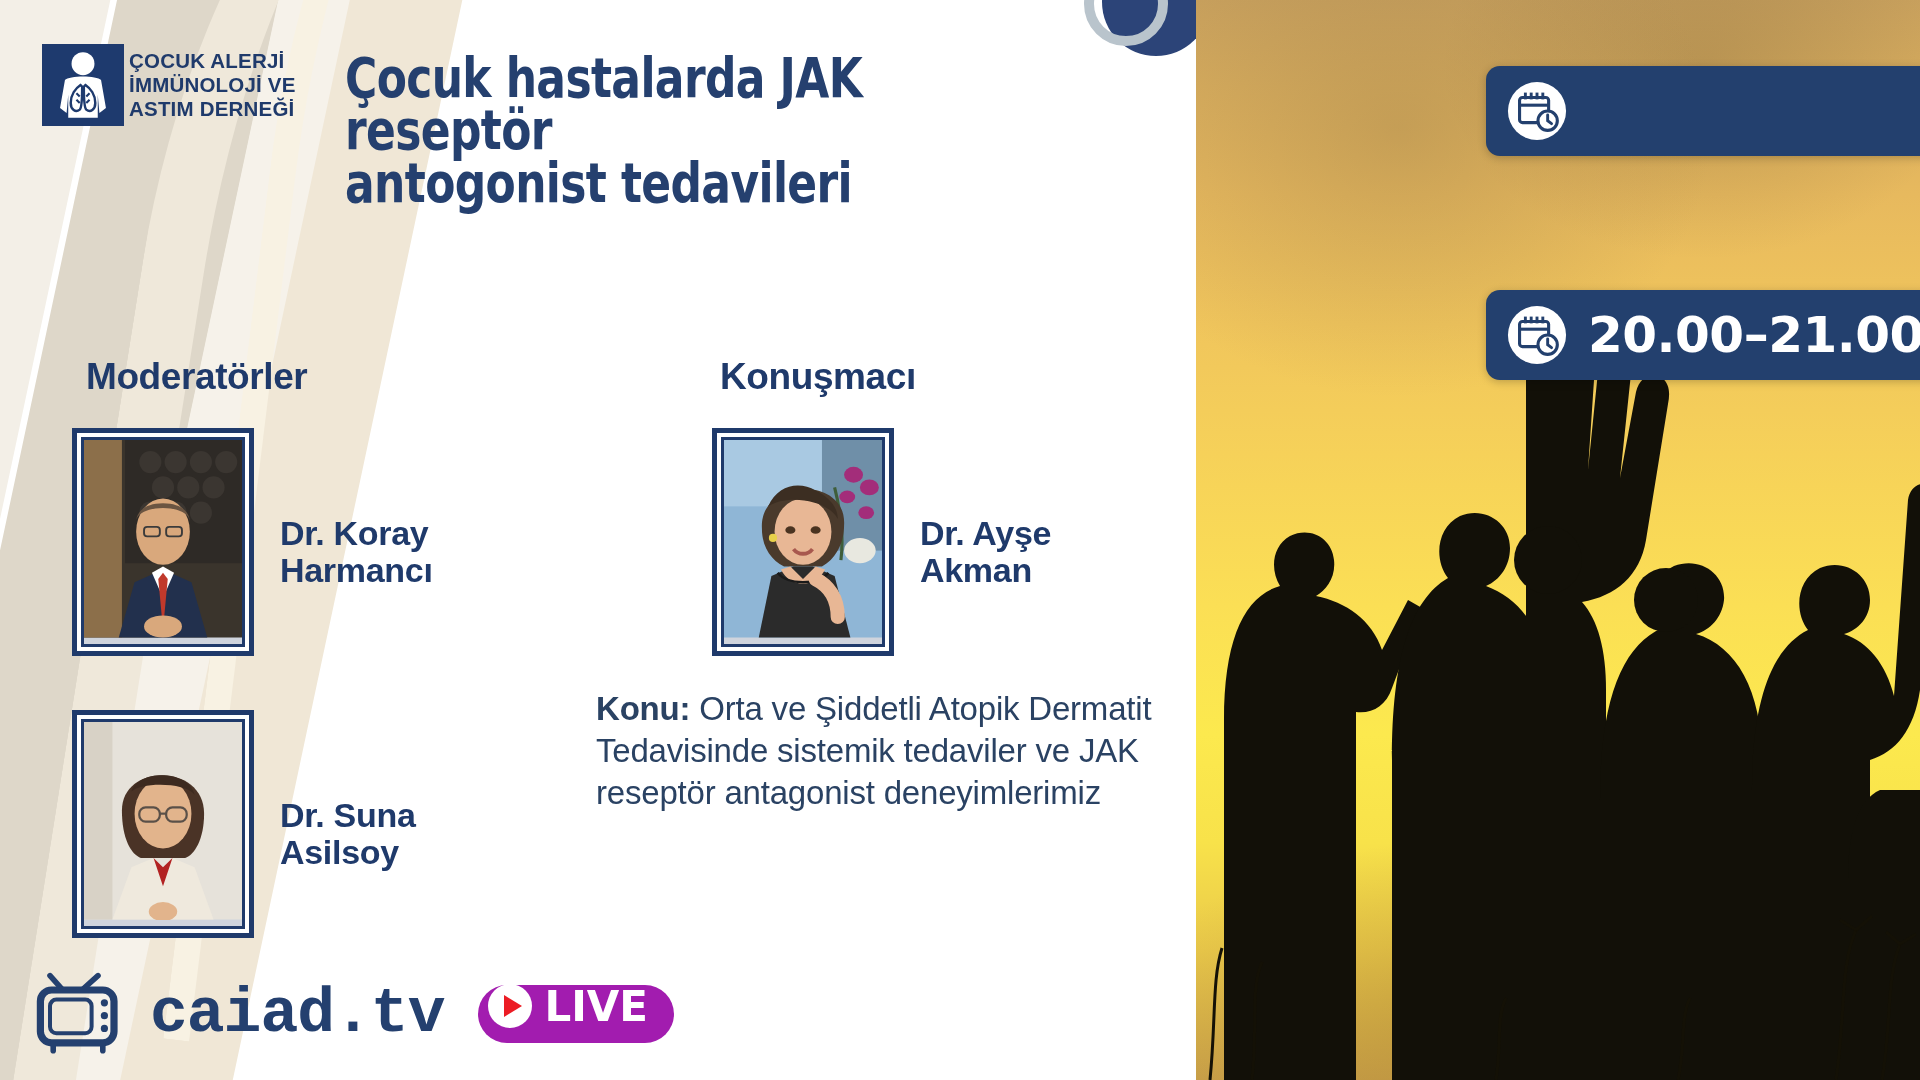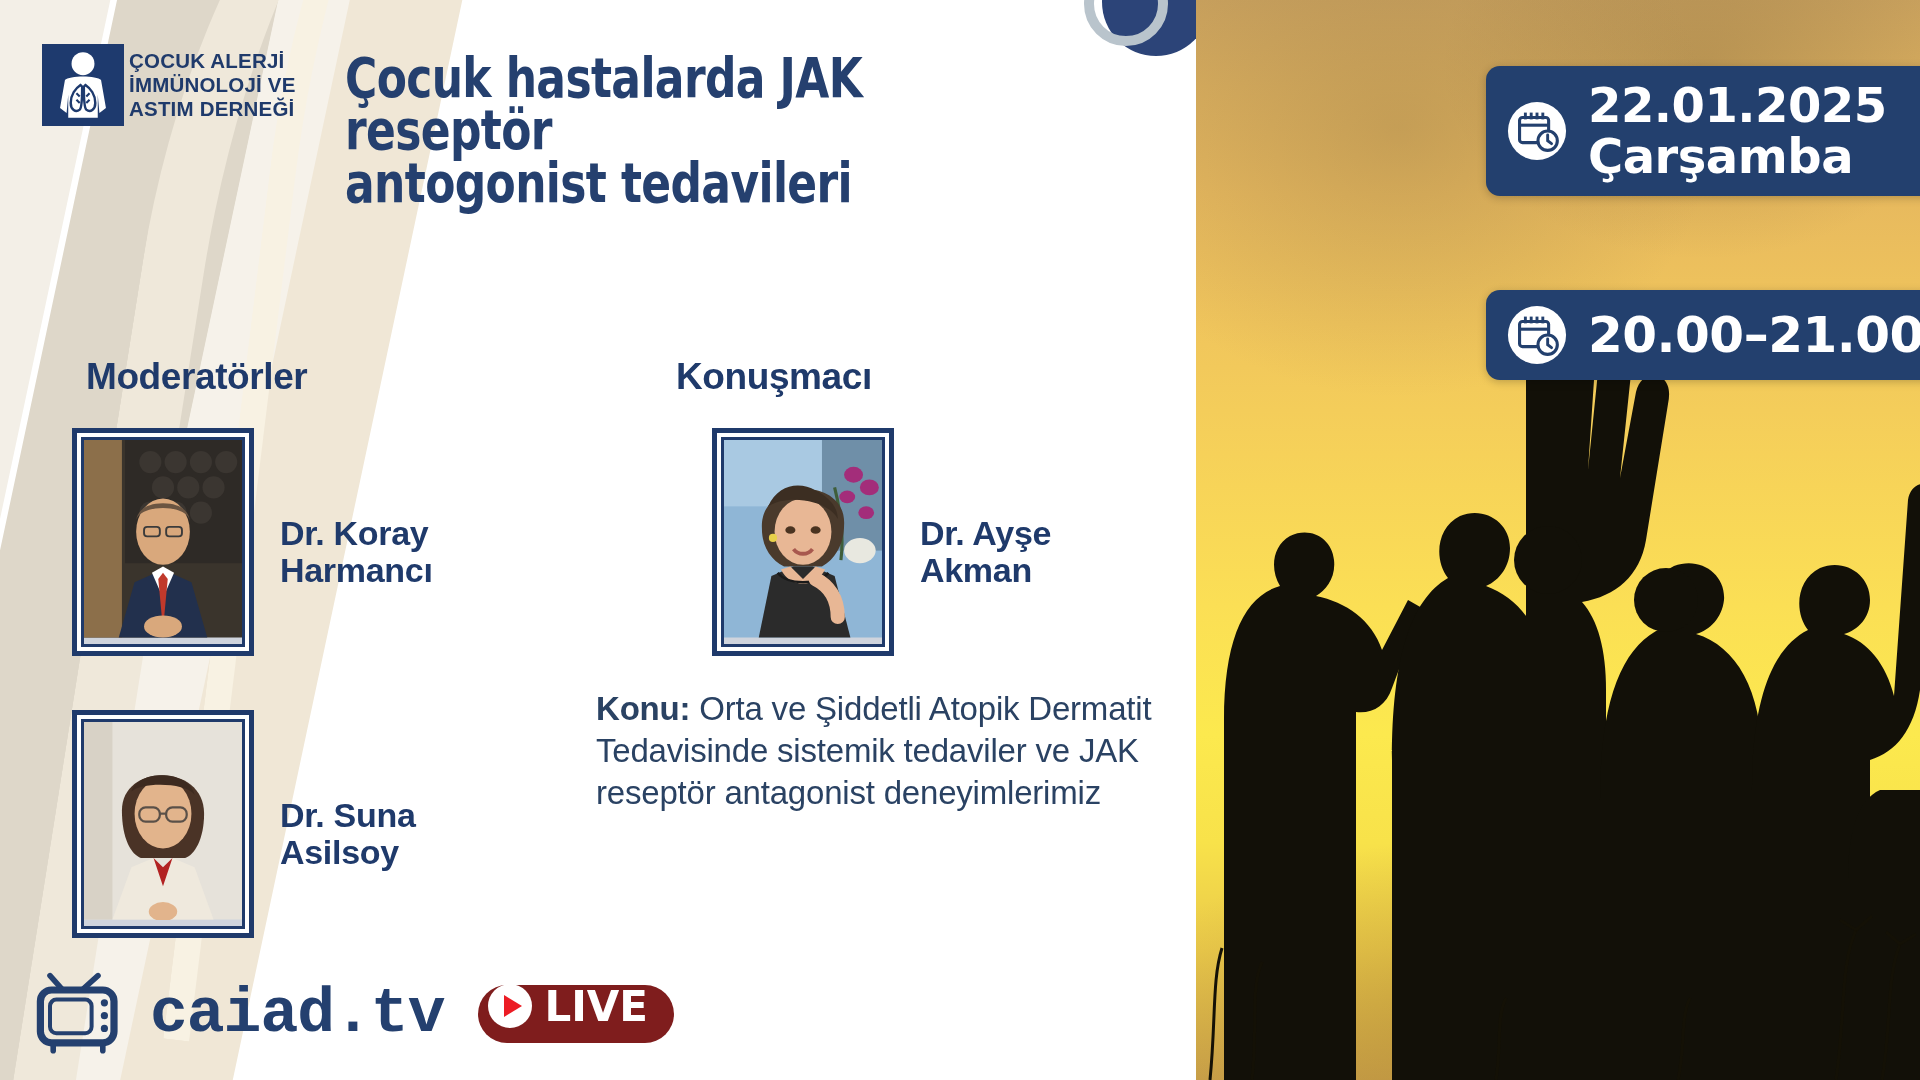--- a/index.html
+++ b/index.html
@@ -110,21 +110,21 @@
   .cols { position:absolute; left:0; top:330px; width:100%; z-index:5; }
 
   .col-heading {
     color:#1f3a6b;
     font-weight:700;
     font-size:37px;
     letter-spacing:-.4px;
   }
 
   .mod-heading { position:absolute; left:86px; top:26px; }
-  .spk-heading { position:absolute; left:676px; top:26px; }
+  .spk-heading { position:absolute; left:720px; top:26px; }
 
   .person { position:absolute; display:flex; align-items:center; gap:26px; }
   .p-mod1 { left:72px;  top:98px; }
   .p-mod2 { left:72px;  top:380px; }
   .p-spk  { left:712px; top:98px;justify-content:center; }
 
   .photo-frame {
     width:182px; height:228px;
     border:5px solid #1f3a6b;
     padding:4px;
@@ -171,21 +171,21 @@
   .brand-name {
     color:#24406f;
     font-weight:700;
     font-size:63px;
     letter-spacing:-1px;
     margin-left:-14px;
     font-family:Liberation Mono, monospace;
   }
   .live-pill {
     display:flex; align-items:center; gap:12px;
-    background:#7f1d1d;
+    background:#a21caf;
     border-radius:40px;
     padding:7px 26px 23px 10px;
     height:58px;
   }
   .live-play {
     width:44px; height:44px; border-radius:50%;
     background:#ffffff;
     display:flex; align-items:center; justify-content:center;
     flex:0 0 44px;
   }
@@ -441,22 +441,20 @@
         <circle cx="32" cy="32" r="30" fill="#ffffff"></circle>
         <rect x="14" y="18" width="30" height="26" rx="3" fill="none" stroke="#23406e" stroke-width="3.2"></rect>
         <line x1="14" y1="26" x2="44" y2="26" stroke="#23406e" stroke-width="3.2"></line>
         <line x1="20" y1="13" x2="20" y2="20" stroke="#23406e" stroke-width="3"></line>
         <line x1="26" y1="13" x2="26" y2="20" stroke="#23406e" stroke-width="3"></line>
         <line x1="32" y1="13" x2="32" y2="20" stroke="#23406e" stroke-width="3"></line>
         <line x1="38" y1="13" x2="38" y2="20" stroke="#23406e" stroke-width="3"></line>
         <circle cx="43" cy="42" r="10" fill="#ffffff" stroke="#23406e" stroke-width="3.2"></circle>
         <path d="M43 36 L43 42 L47 45" stroke="#23406e" stroke-width="3" fill="none" stroke-linecap="round"></path>
       </svg>
-      <div class="badge-text">22.01.2025
-Çarşamba</div>
     </div>
 
     <div class="badge badge-time">
       <svg class="badge-icon" viewBox="0 0 64 64">
         <circle cx="32" cy="32" r="30" fill="#ffffff"></circle>
         <rect x="14" y="18" width="30" height="26" rx="3" fill="none" stroke="#23406e" stroke-width="3.2"></rect>
         <line x1="14" y1="26" x2="44" y2="26" stroke="#23406e" stroke-width="3.2"></line>
         <line x1="20" y1="13" x2="20" y2="20" stroke="#23406e" stroke-width="3"></line>
         <line x1="26" y1="13" x2="26" y2="20" stroke="#23406e" stroke-width="3"></line>
         <line x1="32" y1="13" x2="32" y2="20" stroke="#23406e" stroke-width="3"></line>

